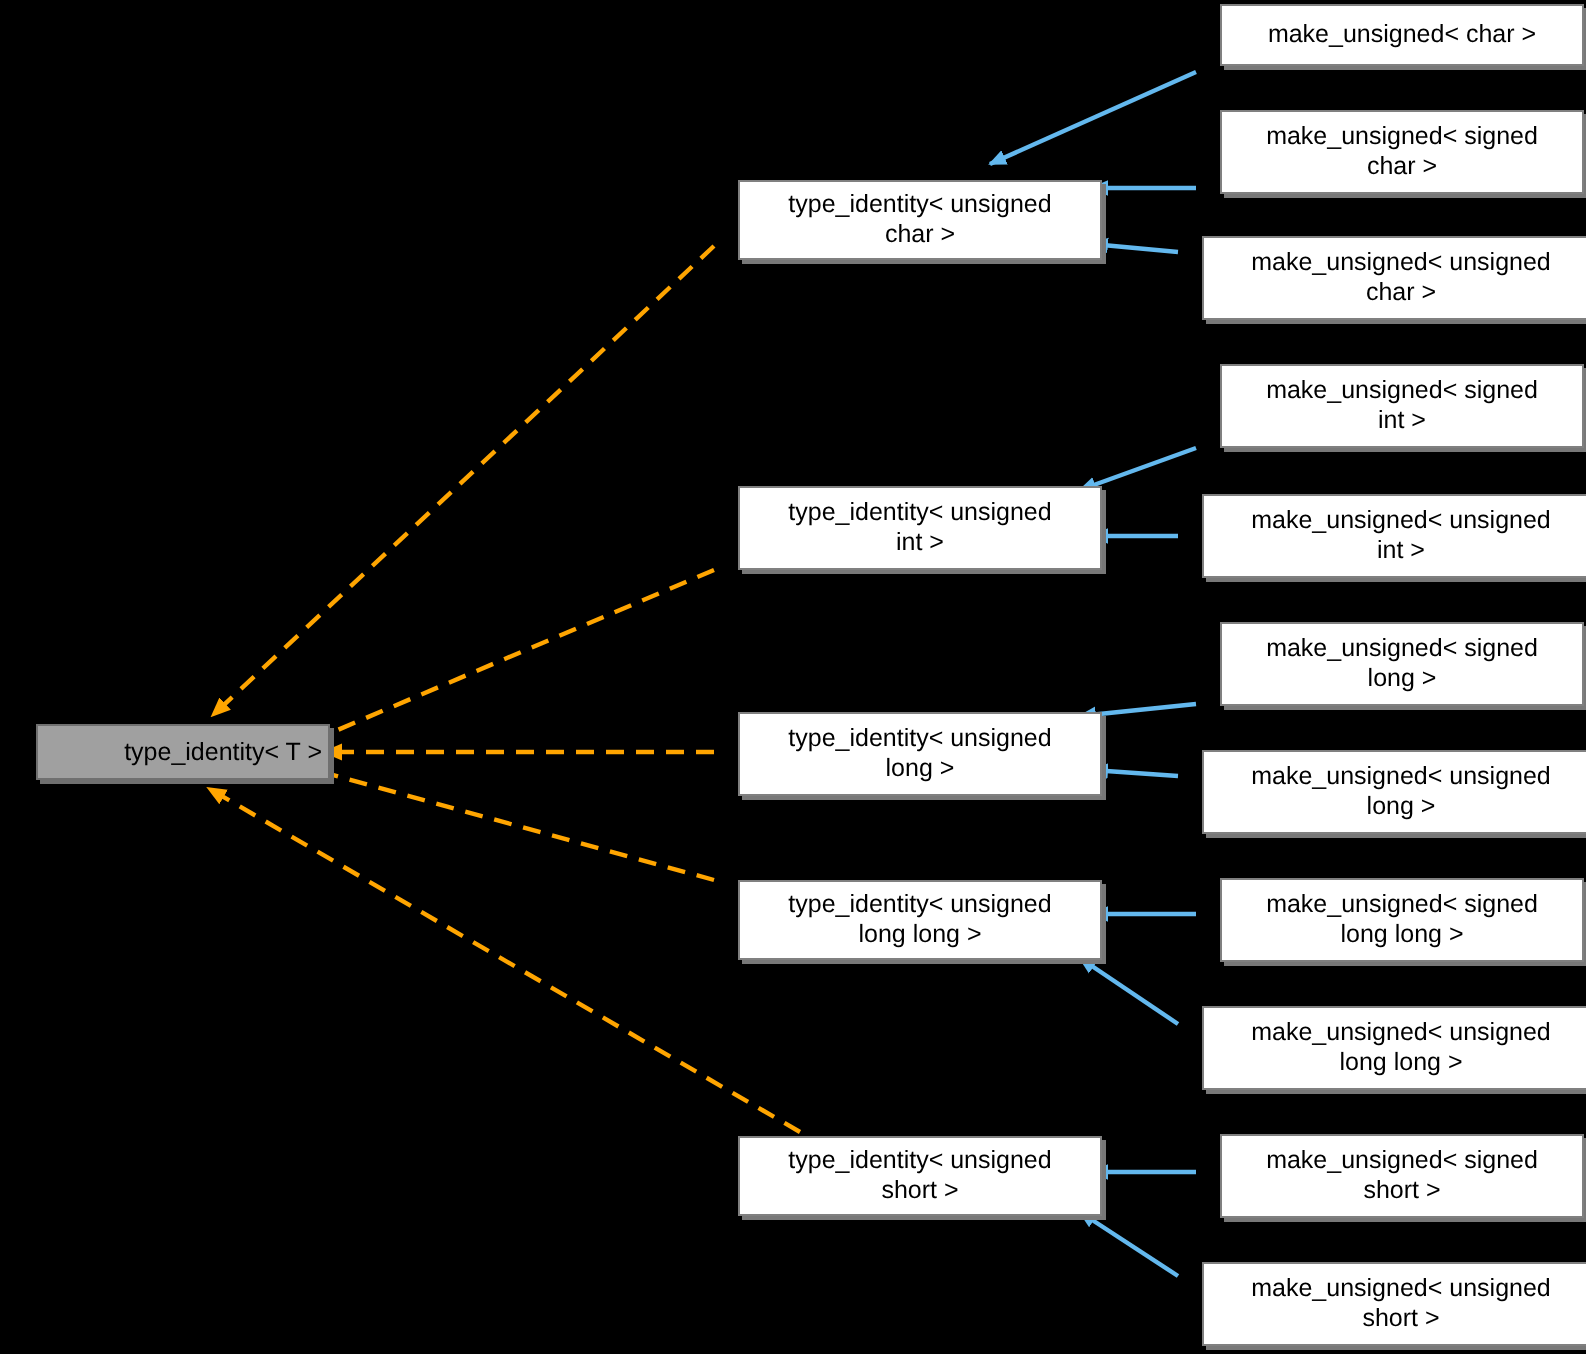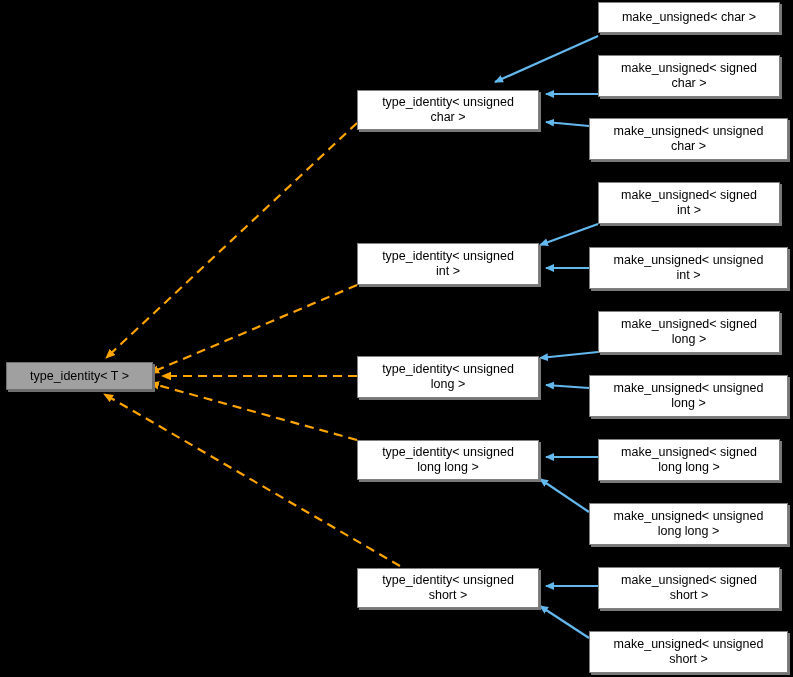--- a/index.html
+++ b/index.html
@@ -32,20 +32,21 @@
     text-align: center;
     font-size: 12.5px;
     line-height: 15px;
     color: #000000;
     background: #ffffff;
     border: 1px solid #808080;
     box-shadow: 2px 2px 0 0 #787878;
     padding: 2px 3px;
     white-space: pre-line;
     z-index: 5;
+    margin-left: 12px;
   }
   .node.root-node {
     background: #a0a0a0;
     border: 1px solid #707070;
     box-shadow: 2px 2px 0 0 #6f6f6f;
   }
   .node-label {
     display: block;
     white-space: pre-line;
   }
@@ -78,21 +79,21 @@
         <path d="M 598 352 L 540 358" fill="none" stroke="#63b8ee" stroke-width="2.2" marker-end="url(#arrow-blue)"></path>
         <path d="M 589 388 L 546 385" fill="none" stroke="#63b8ee" stroke-width="2.2" marker-end="url(#arrow-blue)"></path>
         <path d="M 598 457 L 546 457" fill="none" stroke="#63b8ee" stroke-width="2.2" marker-end="url(#arrow-blue)"></path>
         <path d="M 589 512 L 540 479" fill="none" stroke="#63b8ee" stroke-width="2.2" marker-end="url(#arrow-blue)"></path>
         <path d="M 598 586 L 546 586" fill="none" stroke="#63b8ee" stroke-width="2.2" marker-end="url(#arrow-blue)"></path>
         <path d="M 589 638 L 540 606" fill="none" stroke="#63b8ee" stroke-width="2.2" marker-end="url(#arrow-blue)"></path>
       </g>
   </svg>
 
   <div id="node-layer">
-      <div class="node root-node" style="left: 6px; top: 362px; width: 147px; height: 28px;"><span class="node-label">type_identity&lt; T &gt;</span></div>
+      <div class="node root-node" style="left: 6px; top: 362px; width: 147px; height: 28px; justify-content: flex-end;"><span class="node-label">type_identity&lt; T &gt;</span></div>
       <div class="node" style="left: 357px; top: 90px; width: 182px; height: 40px;"><span class="node-label">type_identity&lt; unsigned
 char &gt;</span></div>
       <div class="node" style="left: 357px; top: 243px; width: 182px; height: 42px;"><span class="node-label">type_identity&lt; unsigned
 int &gt;</span></div>
       <div class="node" style="left: 357px; top: 356px; width: 182px; height: 42px;"><span class="node-label">type_identity&lt; unsigned
 long &gt;</span></div>
       <div class="node" style="left: 357px; top: 440px; width: 182px; height: 40px;"><span class="node-label">type_identity&lt; unsigned
 long long &gt;</span></div>
       <div class="node" style="left: 357px; top: 568px; width: 182px; height: 40px;"><span class="node-label">type_identity&lt; unsigned
 short &gt;</span></div>

